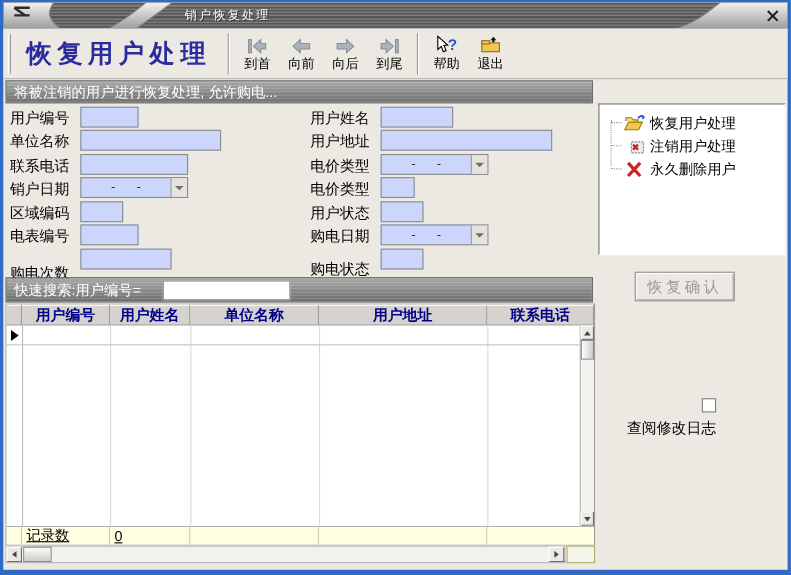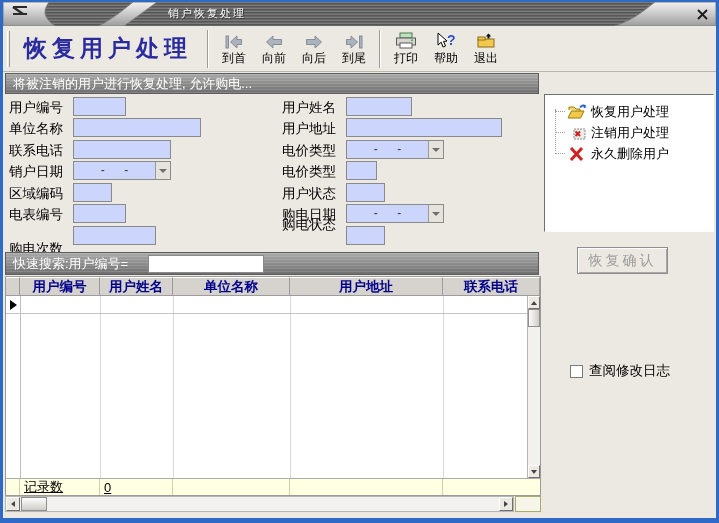--- a/index.html
+++ b/index.html
@@ -91,21 +91,21 @@
   .tree-item .stub { width:10px; margin-left:10px; border-top:1px dotted #9a9a9a; }
   .tree-item .t-ic { width:20px; height:16px; margin:0 4px 0 2px; }
   .confirm-btn {
     position:absolute; left:574px; top:245px; width:91px; height:27px;
     background:#ece9e3; border:1px solid #8f8f8f;
     box-shadow:inset 1px 1px 0 #ffffff, inset -1px -1px 0 #a8a8a8;
     color:#9c9c9c; font-size:14px; letter-spacing:3px;
     display:flex; align-items:center; justify-content:center;
   }
   .log-check { position:absolute; left:567px; top:360px; display:flex;
-    align-items:center; gap:6px; font-size:13.5px; }
+    align-items:flex-end; gap:6px; font-size:13.5px;flex-direction:column; }
   .cb { width:13px; height:13px; background:#fff; border:1px solid #7a7a7a; }
 
   
   .searchbar {
     position:absolute; left:2px; top:250px; width:534px; height:23px;
     color:#fff; font-size:13px; display:flex; align-items:center; padding-left:7px;
     background:
       repeating-linear-gradient(180deg,rgba(255,255,255,.14) 0 1px,rgba(0,0,0,0) 1px 3px),
       linear-gradient(180deg,#a9a9a9,#6e6e6e);
     border:1px solid #5e5e5e;
@@ -232,31 +232,20 @@
           </svg>
       </span>
       <span>到尾</span>
     </div>
 
     <div class="tb-sep"></div>
 
     <div class="tb-btn enabled">
       <span class="ic">
         <svg width="22" height="17">
-          <rect x="5" y="1" width="12" height="5" fill="#bfe3bf" stroke="#4a7a4a"></rect>
-          <rect x="1.5" y="6" width="19" height="7" fill="#d8d5d0" stroke="#5a5a5a"></rect>
-          <rect x="16" y="7.5" width="2" height="1.5" fill="#3b6"></rect>
-          <rect x="5" y="11" width="12" height="5" fill="#fff" stroke="#5a5a5a"></rect>
-        </svg>
-      </span>
-      <span>打印</span>
-    </div>
-    <div class="tb-btn enabled">
-      <span class="ic">
-        <svg width="22" height="17">
           <path d="M3 1 L3 13 L6.2 10.2 L8 15 L10.5 14 L8.6 9.4 L12 9 Z" fill="#fff" stroke="#000"></path>
           <text x="12" y="13" font-size="14" font-weight="bold" fill="#2a52c8" font-family="Liberation Sans, sans-serif">?</text>
         </svg>
       </span>
       <span>帮助</span>
     </div>
     <div class="tb-btn enabled">
       <span class="ic">
         <svg width="22" height="17">
           <rect x="3" y="7" width="16" height="8" fill="#f2c94c" stroke="#8a6d1a"></rect>
@@ -308,21 +297,21 @@
   <input class="txt" style="left: 343px; top: 159px; width: 31px;">
   <span class="lbl" style="left:279px;top:183px">用户状态</span>
   <input class="txt" style="left: 343px; top: 181px; width: 39px;">
   <span class="lbl" style="left:279px;top:204px">购电日期</span>
   <div class="datebox" style="left:343px;top:202px;width:98px">
     <span class="val">- -</span>
     <span class="dd">
         <span class="arr-down-s"></span>
       </span>
   </div>
-  <span class="lbl" style="left:279px;top:214px">购电状态</span>
+  <span class="lbl" style="left:279px;top:234px">购电状态</span>
   <input class="txt" style="left: 343px; top: 224px; width: 39px;">
 
   <div class="tree-box">
     <div class="tree">
       <div class="guide-v"></div>
       <div class="tree-item">
         <span class="stub"></span>
         <span class="t-ic">
           <svg width="20" height="16">
             <path d="M2 6 L2 3 L7 3 L9 5 L13 5 L13 7" fill="#f5d77a" stroke="#9c7a00"></path>

